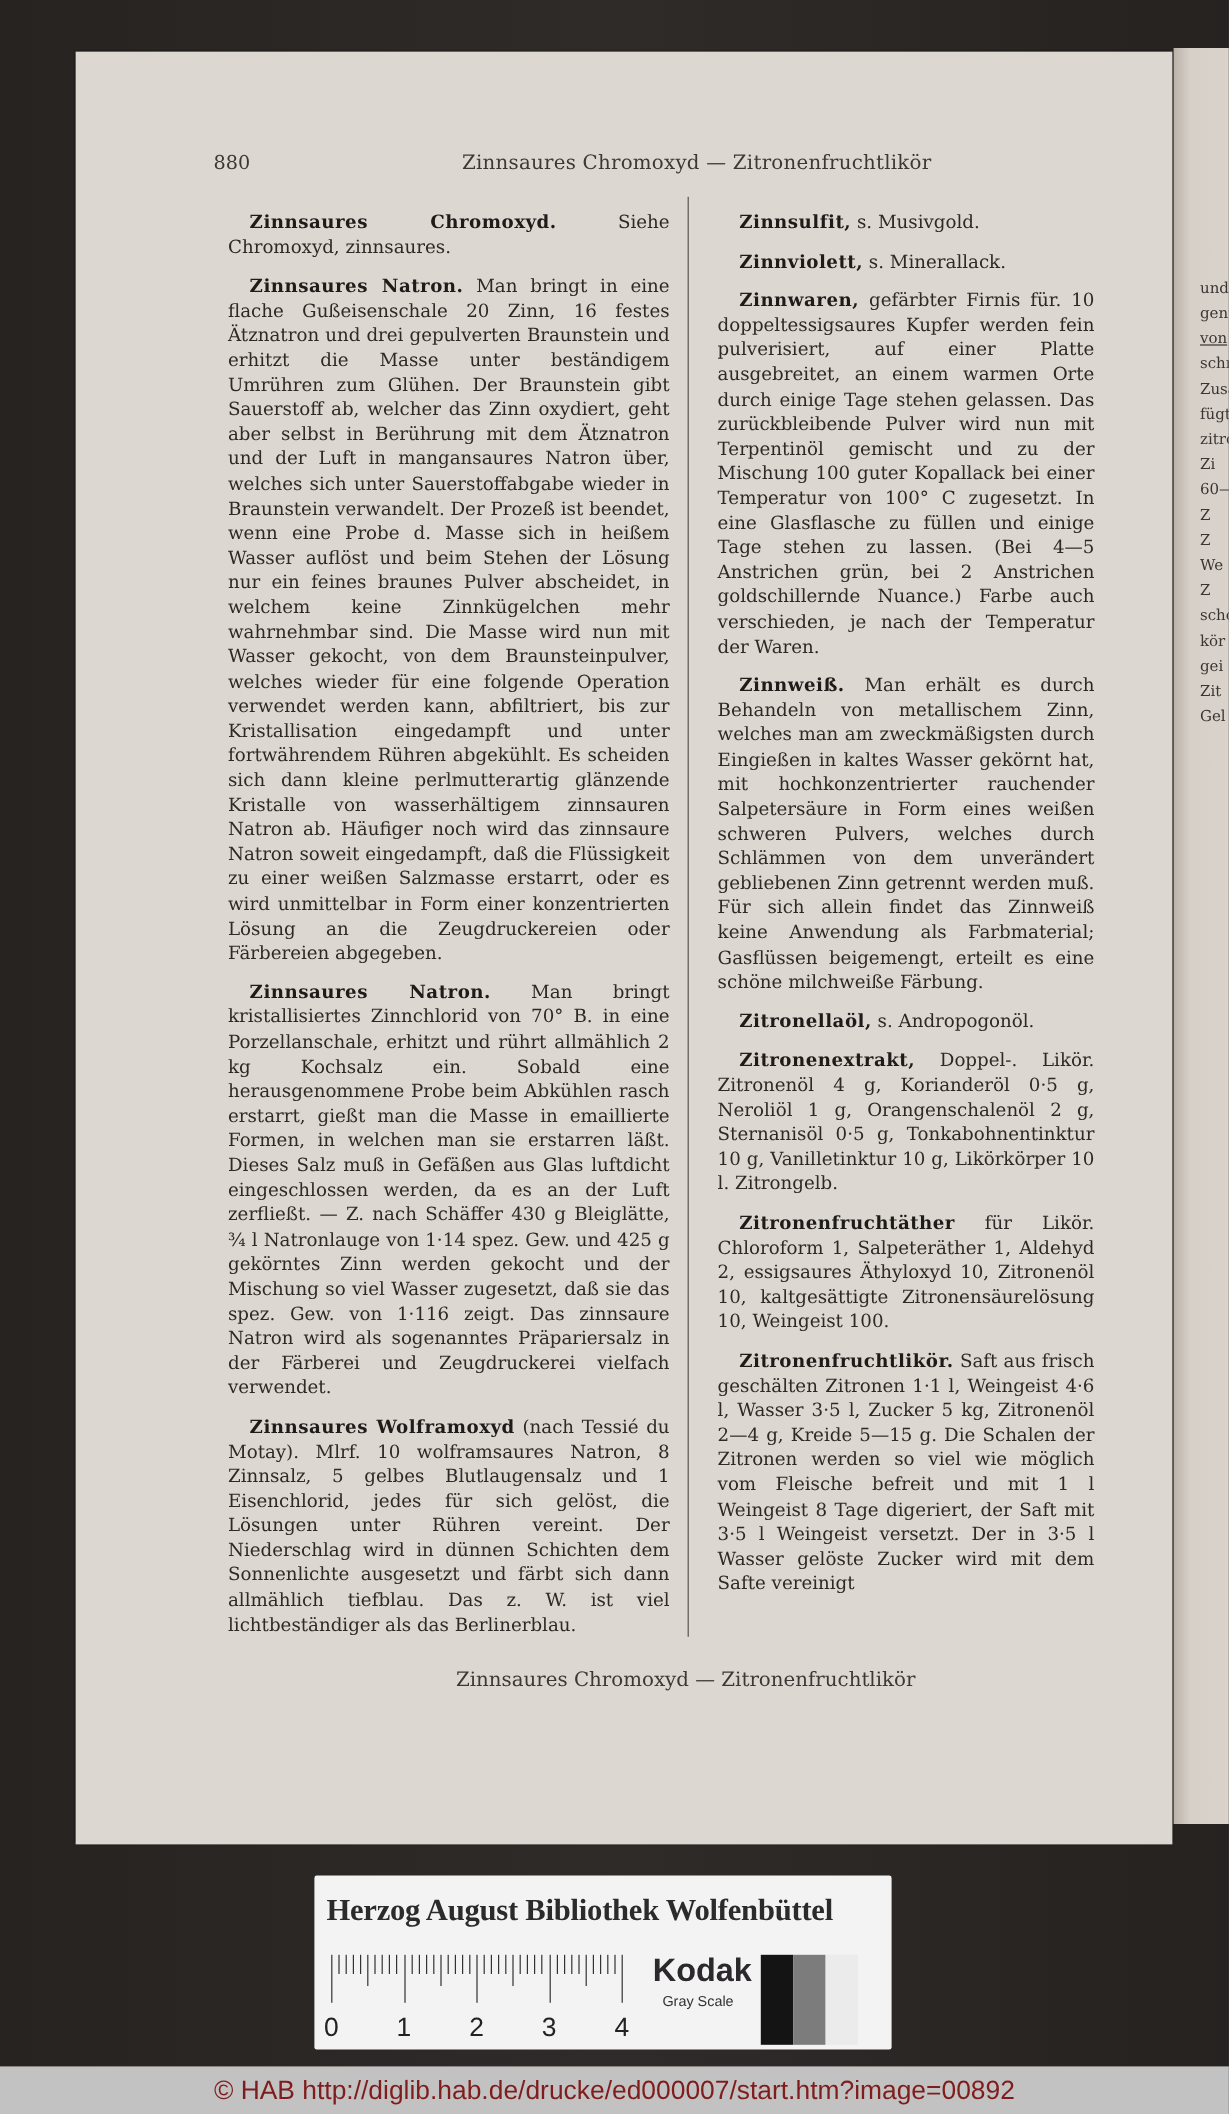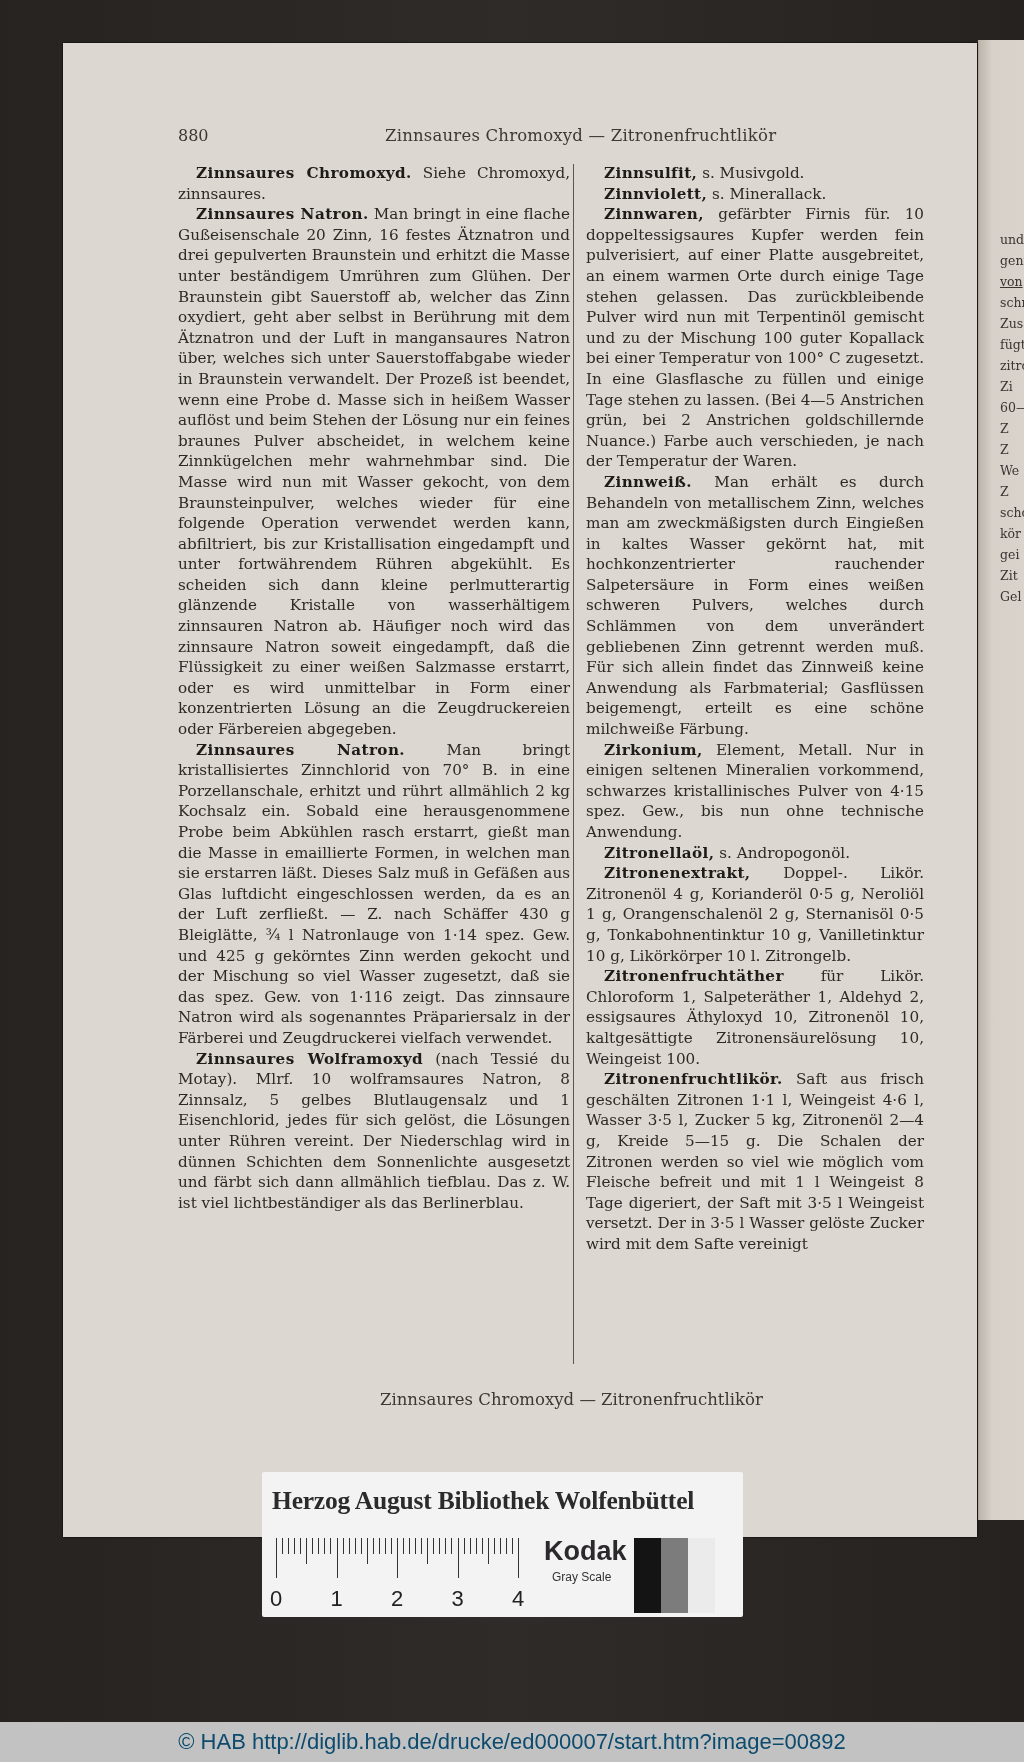--- a/index.html
+++ b/index.html
@@ -31,27 +31,27 @@
   .col {
     position: absolute; top: 163px; font-size: 15.2px; line-height: 20.6px; color: #2d2926;
     text-align: justify; hyphens: manual;
   }
   .col.left { left: 178px; width: 392px; }
   .col.right { left: 586px; width: 338px; }
   .divider {
     position: absolute; left: 573px; top: 164px; width: 1px; height: 1200px;
     background: #5a5551;
   }
-  .entry { margin: 0; text-indent: 18px; }
+  .entry { margin: 12px; text-indent: 18px; }
   .entry .term { font-weight: bold; letter-spacing: 0.4px; color: #1e1b19; }
   .footer-title {
     position: absolute; left: 380px; top: 1390px; font-size: 16.5px; color: #3d3835;
   }
   .target {
-    position: absolute; left: 262px; top: 1472px; width: 481px; height: 145px;
+    position: absolute; left: 262px; top: 1563px; width: 481px; height: 145px;
     background: #f3f3f3; border-radius: 2px;
   }
   .target .lib {
     position: absolute; left: 10px; top: 14px; font-family: "Liberation Serif", serif;
     font-weight: bold; font-size: 25.5px; color: #2c2b2c; white-space: nowrap; letter-spacing: -0.2px;
   }
   .ruler {
     position: absolute; left: 14px; top: 66px; width: 248px; height: 40px;
   }
   .ruler .tick { position: absolute; bottom: 0; width: 1px; background: #333; }
@@ -66,21 +66,21 @@
     position: absolute; left: 290px; top: 98px; font-family: "Liberation Sans", sans-serif;
     font-size: 12px; color: #333;
   }
   .swatch { position: absolute; top: 66px; height: 75px; }
   .copyright-bar {
     position: absolute; left: 0; top: 1722px; width: 1024px; height: 40px;
     background: #c2c2c2;
   }
   .copyright-bar span {
     position: absolute; left: 0; right: 0; top: 7px; text-align: center;
-    font-family: "Liberation Sans", sans-serif; font-size: 22px; color: #0c4a6e;
+    font-family: "Liberation Sans", sans-serif; font-size: 22px; color: #7f1d1d;
   }
 </style>
 </head>
 <body>
 
 <div class="scan-bg"></div>
 
 <div class="next-page">
   <div id="next-frags">
       <div class="frag" style="top: 190px;">und,</div>
@@ -114,21 +114,20 @@
     <p class="entry"><span class="term">Zinnsaures Natron.</span><span> Man bringt in eine flache Gußeisenschale 20 Zinn, 16 festes Ätznatron und drei gepulverten Braunstein und erhitzt die Masse unter beständigem Umrühren zum Glühen. Der Braunstein gibt Sauerstoff ab, welcher das Zinn oxydiert, geht aber selbst in Berührung mit dem Ätznatron und der Luft in mangansaures Natron über, welches sich unter Sauerstoffabgabe wieder in Braunstein verwandelt. Der Prozeß ist beendet, wenn eine Probe d. Masse sich in heißem Wasser auflöst und beim Stehen der Lösung nur ein feines braunes Pulver abscheidet, in welchem keine Zinnkügelchen mehr wahrnehmbar sind. Die Masse wird nun mit Wasser gekocht, von dem Braunsteinpulver, welches wieder für eine folgende Operation verwendet werden kann, abfiltriert, bis zur Kristallisation eingedampft und unter fortwährendem Rühren abgekühlt. Es scheiden sich dann kleine perlmutterartig glänzende Kristalle von wasserhältigem zinnsauren Natron ab. Häufiger noch wird das zinnsaure Natron soweit eingedampft, daß die Flüssigkeit zu einer weißen Salzmasse erstarrt, oder es wird unmittelbar in Form einer konzentrierten Lösung an die Zeugdruckereien oder Färbereien abgegeben.</span></p>
     <p class="entry"><span class="term">Zinnsaures Natron.</span><span> Man bringt kristallisiertes Zinnchlorid von 70° B. in eine Porzellanschale, erhitzt und rührt allmählich 2 kg Kochsalz ein. Sobald eine herausgenommene Probe beim Abkühlen rasch erstarrt, gießt man die Masse in emaillierte Formen, in welchen man sie erstarren läßt. Dieses Salz muß in Gefäßen aus Glas luftdicht eingeschlossen werden, da es an der Luft zerfließt. — Z. nach Schäffer 430 g Bleiglätte, ¾ l Natronlauge von 1·14 spez. Gew. und 425 g gekörntes Zinn werden gekocht und der Mischung so viel Wasser zugesetzt, daß sie das spez. Gew. von 1·116 zeigt. Das zinnsaure Natron wird als sogenanntes Präpariersalz in der Färberei und Zeugdruckerei vielfach verwendet.</span></p>
     <p class="entry"><span class="term">Zinnsaures Wolframoxyd</span><span> (nach Tessié du Motay). Mlrf. 10 wolframsaures Natron, 8 Zinnsalz, 5 gelbes Blutlaugensalz und 1 Eisenchlorid, jedes für sich gelöst, die Lösungen unter Rühren vereint. Der Niederschlag wird in dünnen Schichten dem Sonnenlichte ausgesetzt und färbt sich dann allmählich tiefblau. Das z. W. ist viel lichtbeständiger als das Berlinerblau.</span></p>
   </div>
 <div class="divider"></div>
 <div class="col right" id="right-col">
     <p class="entry"><span class="term">Zinnsulfit,</span><span> s. Musivgold.</span></p>
     <p class="entry"><span class="term">Zinnviolett,</span><span> s. Minerallack.</span></p>
     <p class="entry"><span class="term">Zinnwaren,</span><span> gefärbter Firnis für. 10 doppeltessigsaures Kupfer werden fein pulverisiert, auf einer Platte ausgebreitet, an einem warmen Orte durch einige Tage stehen gelassen. Das zurückbleibende Pulver wird nun mit Terpentinöl gemischt und zu der Mischung 100 guter Kopallack bei einer Temperatur von 100° C zugesetzt. In eine Glasflasche zu füllen und einige Tage stehen zu lassen. (Bei 4—5 Anstrichen grün, bei 2 Anstrichen goldschillernde Nuance.) Farbe auch verschieden, je nach der Temperatur der Waren.</span></p>
     <p class="entry"><span class="term">Zinnweiß.</span><span> Man erhält es durch Behandeln von metallischem Zinn, welches man am zweckmäßigsten durch Eingießen in kaltes Wasser gekörnt hat, mit hochkonzentrierter rauchender Salpetersäure in Form eines weißen schweren Pulvers, welches durch Schlämmen von dem unverändert gebliebenen Zinn getrennt werden muß. Für sich allein findet das Zinnweiß keine Anwendung als Farbmaterial; Gasflüssen beigemengt, erteilt es eine schöne milchweiße Färbung.</span></p>
-    <p class="entry"><span class="term">Zirkonium,</span><span> Element, Metall. Nur in einigen seltenen Mineralien vorkommend, schwarzes kristallinisches Pulver von 4·15 spez. Gew., bis nun ohne technische Anwendung.</span></p>
     <p class="entry"><span class="term">Zitronellaöl,</span><span> s. Andropogonöl.</span></p>
     <p class="entry"><span class="term">Zitronenextrakt,</span><span> Doppel-. Likör. Zitronenöl 4 g, Korianderöl 0·5 g, Neroliöl 1 g, Orangenschalenöl 2 g, Sternanisöl 0·5 g, Tonkabohnentinktur 10 g, Vanilletinktur 10 g, Likörkörper 10 l. Zitrongelb.</span></p>
     <p class="entry"><span class="term">Zitronenfruchtäther</span><span> für Likör. Chloroform 1, Salpeteräther 1, Aldehyd 2, essigsaures Äthyloxyd 10, Zitronenöl 10, kaltgesättigte Zitronensäurelösung 10, Weingeist 100.</span></p>
     <p class="entry"><span class="term">Zitronenfruchtlikör.</span><span> Saft aus frisch geschälten Zitronen 1·1 l, Weingeist 4·6 l, Wasser 3·5 l, Zucker 5 kg, Zitronenöl 2—4 g, Kreide 5—15 g. Die Schalen der Zitronen werden so viel wie möglich vom Fleische befreit und mit 1 l Weingeist 8 Tage digeriert, der Saft mit 3·5 l Weingeist versetzt. Der in 3·5 l Wasser gelöste Zucker wird mit dem Safte vereinigt</span></p>
   </div>
 
 <div class="footer-title">Zinnsaures Chromoxyd — Zitronenfruchtlikör</div>
 
 <div class="target">
   <div class="lib">Herzog August Bibliothek Wolfenbüttel</div>

